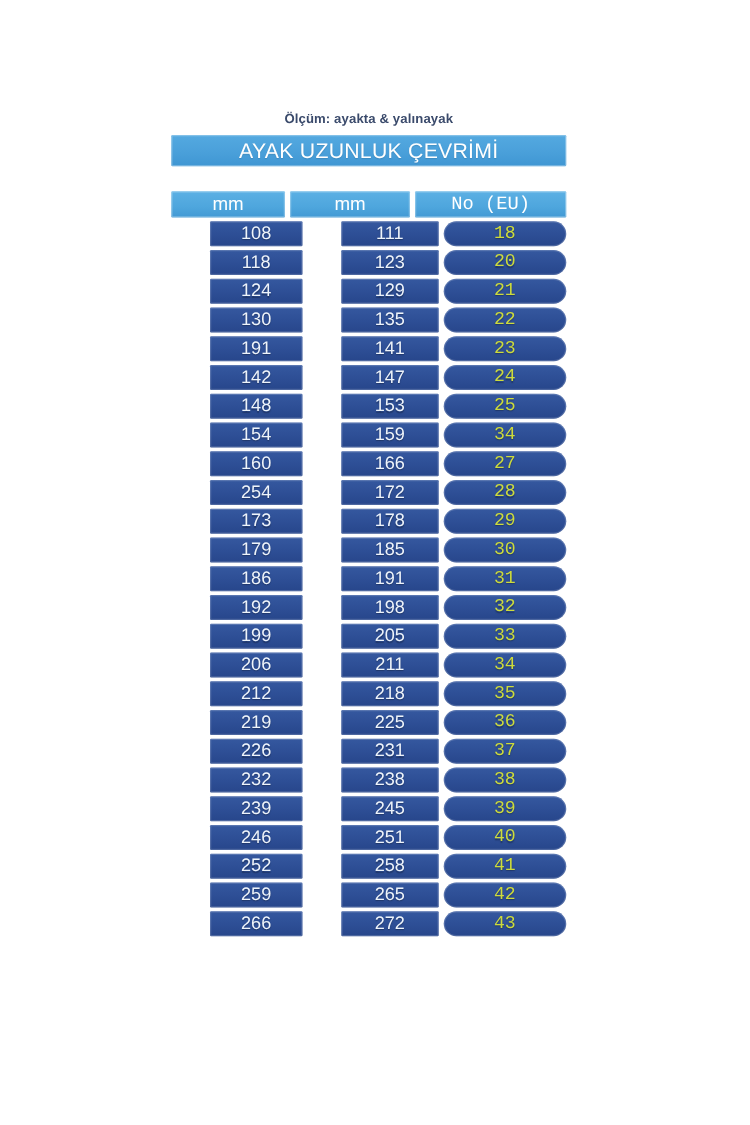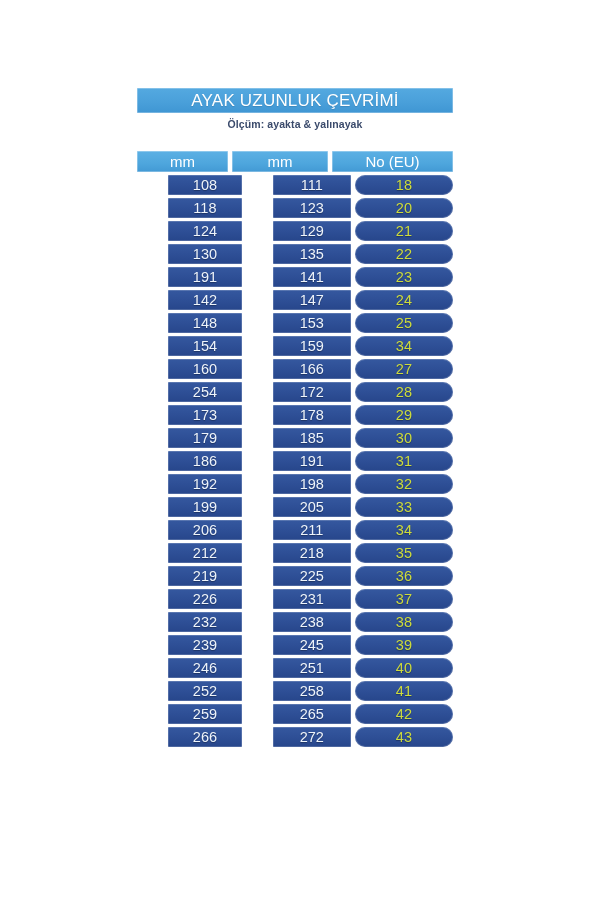--- a/index.html
+++ b/index.html
@@ -63,21 +63,21 @@
     justify-content: center;
     font-size: 14.5px;
     border-radius: 1px;
     box-sizing: border-box;
     white-space: nowrap;
   }
 
   
   .c1 { width: 91px; }
   .c2 { width: 96px; margin-left: 4px; }
-  .c3 { width: 121px; margin-left: 4px; }
+  .c3 { width: 121px; margin-left: 4px; font-family: Liberation Mono, monospace; }
 
   .head-row .cell {
     height: 21px;
     background: linear-gradient(180deg, #5cb0e4 0%, #4ea6dd 60%, #4299d4 100%);
     color: #ffffff;
     font-size: 15px;
     box-shadow: inset 0 0 0 1px rgba(255,255,255,0.30);
   }
   .head-row { margin-bottom: 3px; margin-top: 20px; }
 
@@ -96,25 +96,25 @@
     text-shadow: 0 1px 1px rgba(0,0,0,0.30);
     font-weight: normal;
     border-radius: 10px;
   }
 </style>
 </head>
 <body>
 
 <div id="chart-wrap">
 
+  <div id="subtitle">Ölçüm: ayakta &amp; yalınayak</div>
+
   <div id="title-bar">
     <span class="title-text">AYAK UZUNLUK ÇEVRİMİ</span>
   </div>
-
-  <div id="subtitle">Ölçüm: ayakta &amp; yalınayak</div>
 
   <div class="row head-row">
     <div class="cell c1">mm</div>
     <div class="cell c2">mm</div>
     <div class="cell c3">No (EU)</div>
   </div>
 
   <div id="rows-container">
       <div class="row data-row">
         <div class="cell c1 mm-val">108</div>

